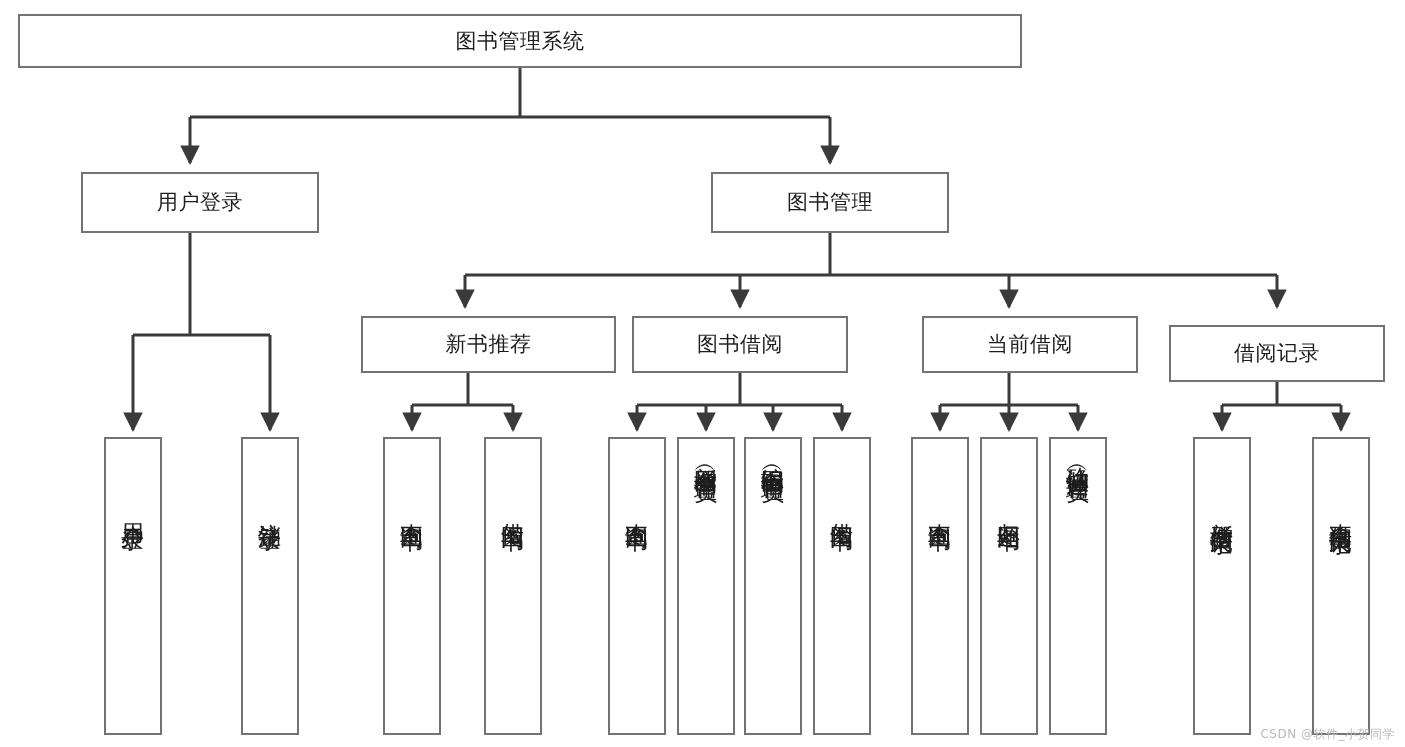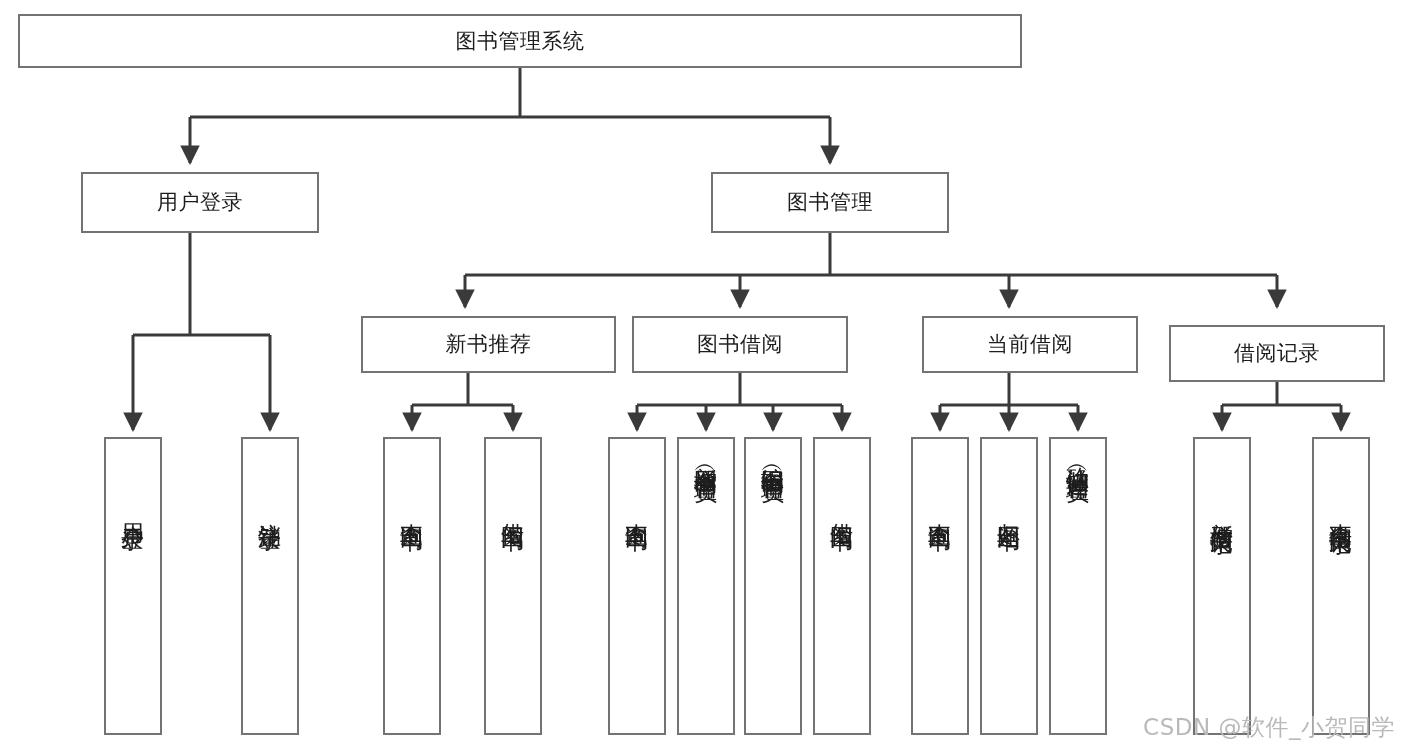--- a/index.html
+++ b/index.html
@@ -60,21 +60,21 @@
   .node.vertical.mid .node-label {
     margin-top: 60px;
   }
   .node.vertical.tall .node-label {
     margin-top: 4px;
   }
   #watermark {
     position: absolute;
     right: 10px;
     bottom: 4px;
-    font-size: 23px;
+    font-size: 12px;
     color: #b9b9b9;
     letter-spacing: 0.5px;
     white-space: nowrap;
     pointer-events: none;
   }
 </style>
 </head>
 <body>
 
 <div id="diagram-root">

